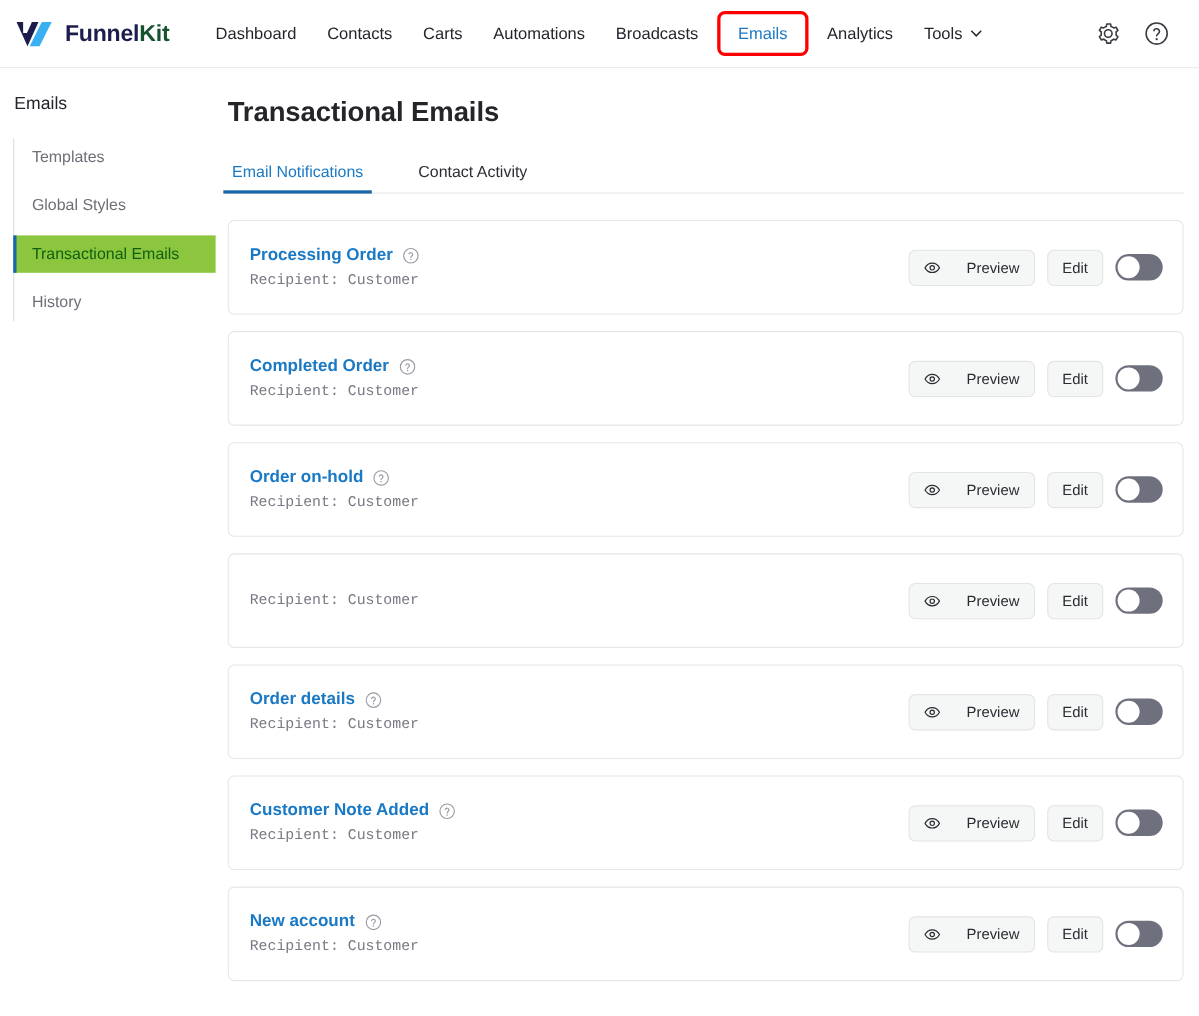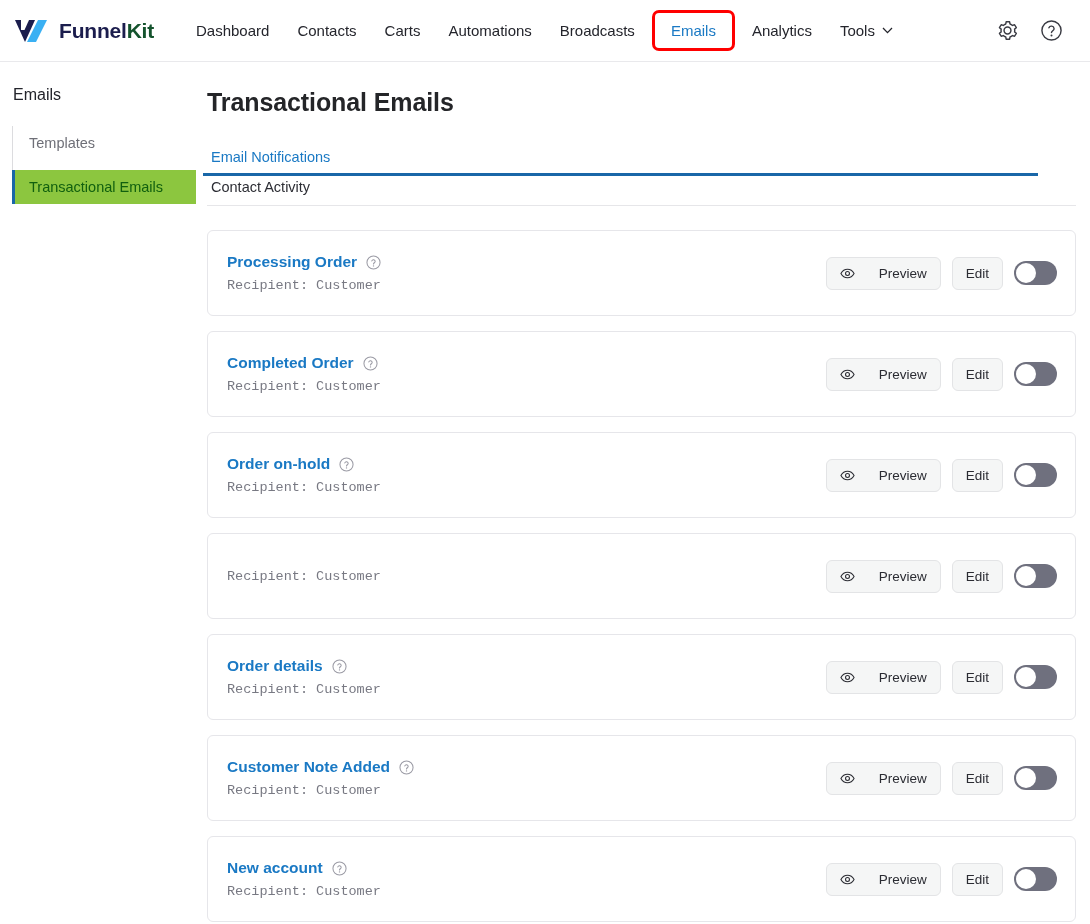--- a/index.html
+++ b/index.html
@@ -104,21 +104,20 @@
     font-weight: bold;
     color: #242528;
     margin-bottom: 28px;
     letter-spacing: -0.1px;
   }
 
   .tabs {
     display: flex;
     border-bottom: 1px solid #e6e6e9;
     margin-bottom: 24px;
-    flex-direction: column;
   }
   .tab {
     font-size: 14.5px;
     color: #2c2d34;
     padding: 4px 4px 10px 4px;
     margin-right: 42px;
     cursor: pointer;
     position: relative;
     background: none; border: none; font-family: inherit;
   }
@@ -254,22 +253,28 @@
 
   <div class="body-wrap">
 
     <div class="sidebar">
       <div class="sidebar-title">Emails</div>
       <div class="sidebar-list">
         <div class="sidebar-rail"></div>
         <div class="sidebar-item">
           <span>Templates</span>
         </div>
+        <div class="sidebar-item">
+          <span>Global Styles</span>
+        </div>
         <div class="sidebar-item active">
           <span>Transactional Emails</span>
+        </div>
+        <div class="sidebar-item">
+          <span>History</span>
         </div>
       </div>
     </div>
 
     <div class="main">
       <h1 class="page-title">Transactional Emails</h1>
 
       <div class="tabs">
         <div class="tab active">
           <span>Email Notifications</span>

